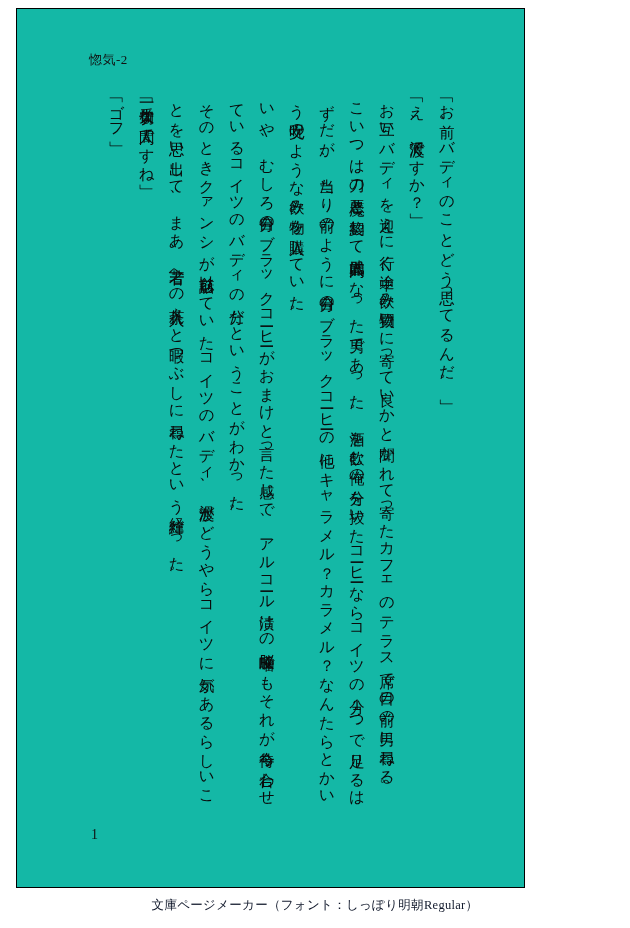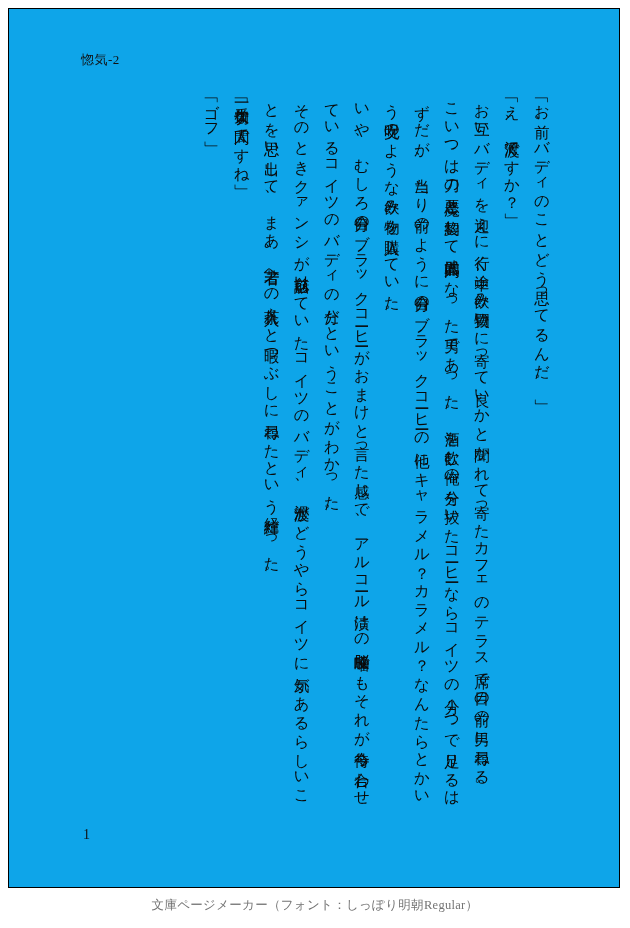--- a/index.html
+++ b/index.html
@@ -11,27 +11,27 @@
     width: 630px;
     height: 928px;
     font-family: "Liberation Serif", "DejaVu Serif", serif;
     color: #000000;
     position: relative;
     overflow: hidden;
   }
 
   .page {
     position: absolute;
-    left: 8px;
+    left: 16px;
     top: 8px;
-    width: 612px;
+    width: 509px;
     height: 880px;
     border: 1px solid #000000;
     box-sizing: border-box;
-    background: #0ea5e9;
+    background: #14b8a6;
   }
 
   .page-header {
     position: absolute;
     left: 72px;
     top: 42px;
     font-size: 13px;
     letter-spacing: 0.5px;
     color: #111111;
   }
@@ -65,21 +65,21 @@
     padding: 0;
   }
 
   .footer-note {
     position: absolute;
     left: 0;
     right: 0;
     bottom: 14px;
     text-align: center;
     font-size: 12.5px;
-    color: #737373;
+    color: #0f172a;
     letter-spacing: 0.3px;
   }
 </style>
 </head>
 <body>
 
 <div class="page">
 
   <div class="page-header">惚気-2</div>
 

